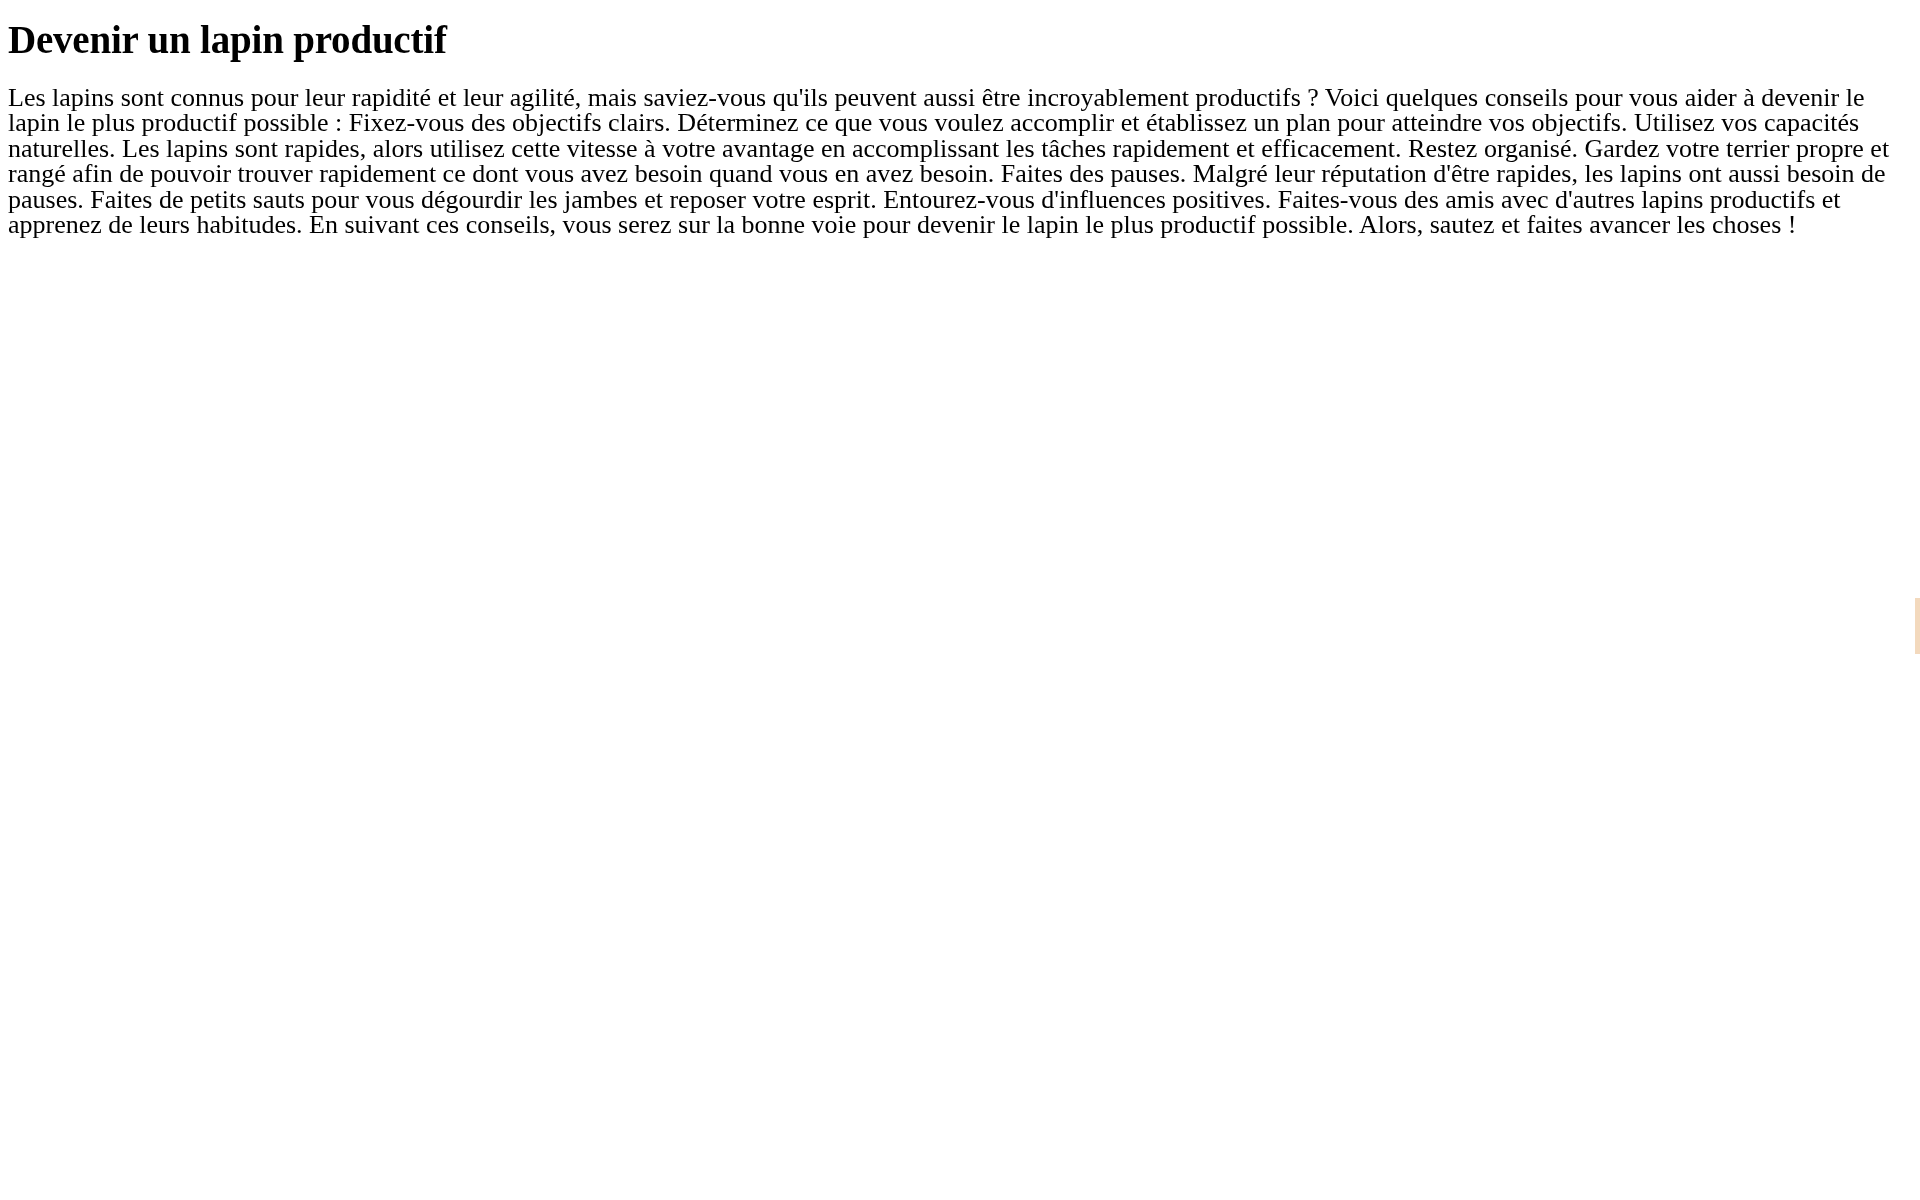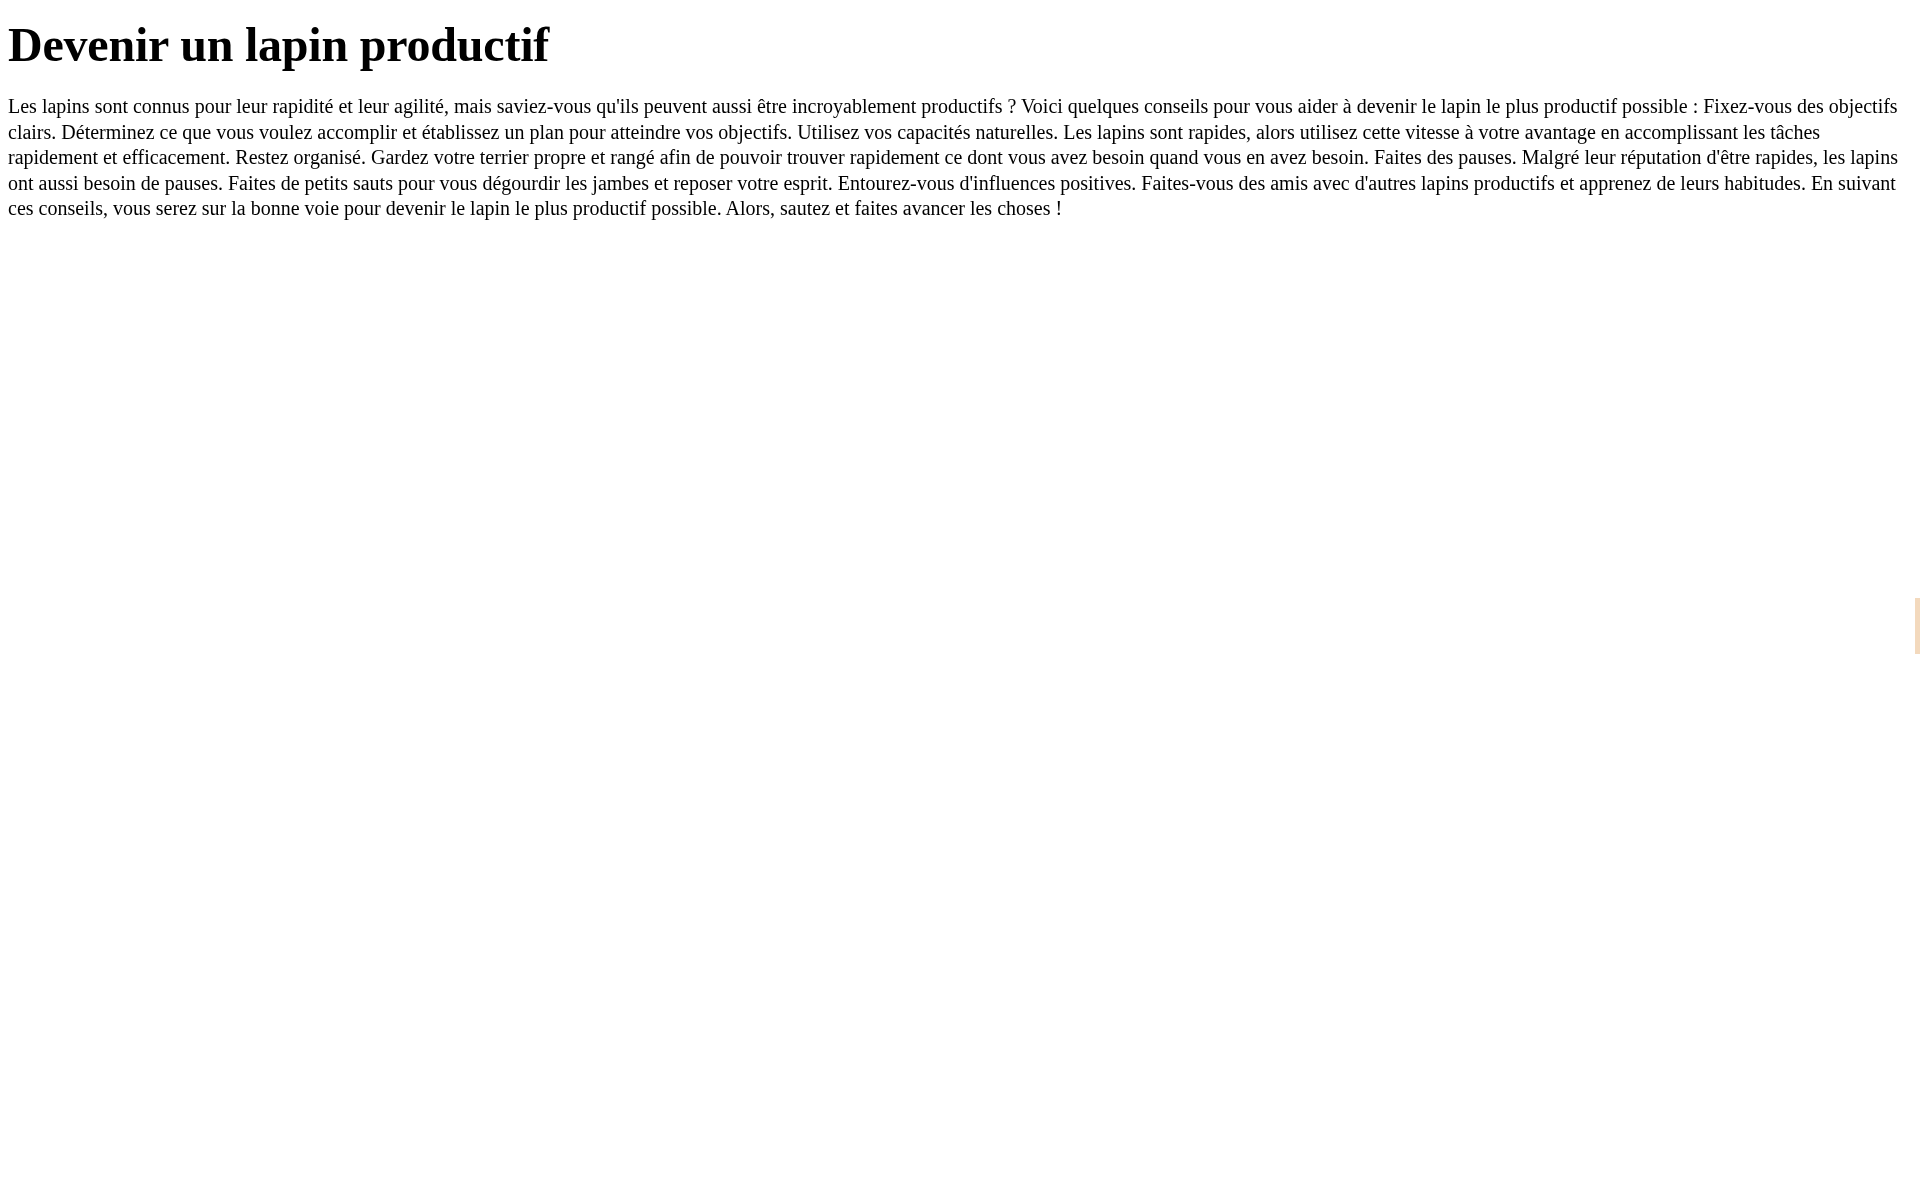--- a/index.html
+++ b/index.html
@@ -16,29 +16,29 @@
   }
   .page {
     position: relative;
     width: 1920px;
     height: 1200px;
     box-sizing: border-box;
     padding: 0 10px 0 8px;
   }
   .doc-title {
     font-family: "Liberation Serif", "DejaVu Serif", serif;
-    font-size: 48px;
+    font-size: 39px;
     font-weight: bold;
     line-height: 1.05;
     margin: 20px 0 0 0;
     letter-spacing: -0.2px;
   }
   .doc-paragraph {
     font-family: "Liberation Serif", "DejaVu Serif", serif;
-    font-size: 20px;
+    font-size: 26px;
     line-height: 25.5px;
     margin: 24px 0 0 0;
     text-align: left;
     padding-right: 4px;
   }
   
   .scroll-indicator {
     position: absolute;
     right: 0px;
     top: 578px;

